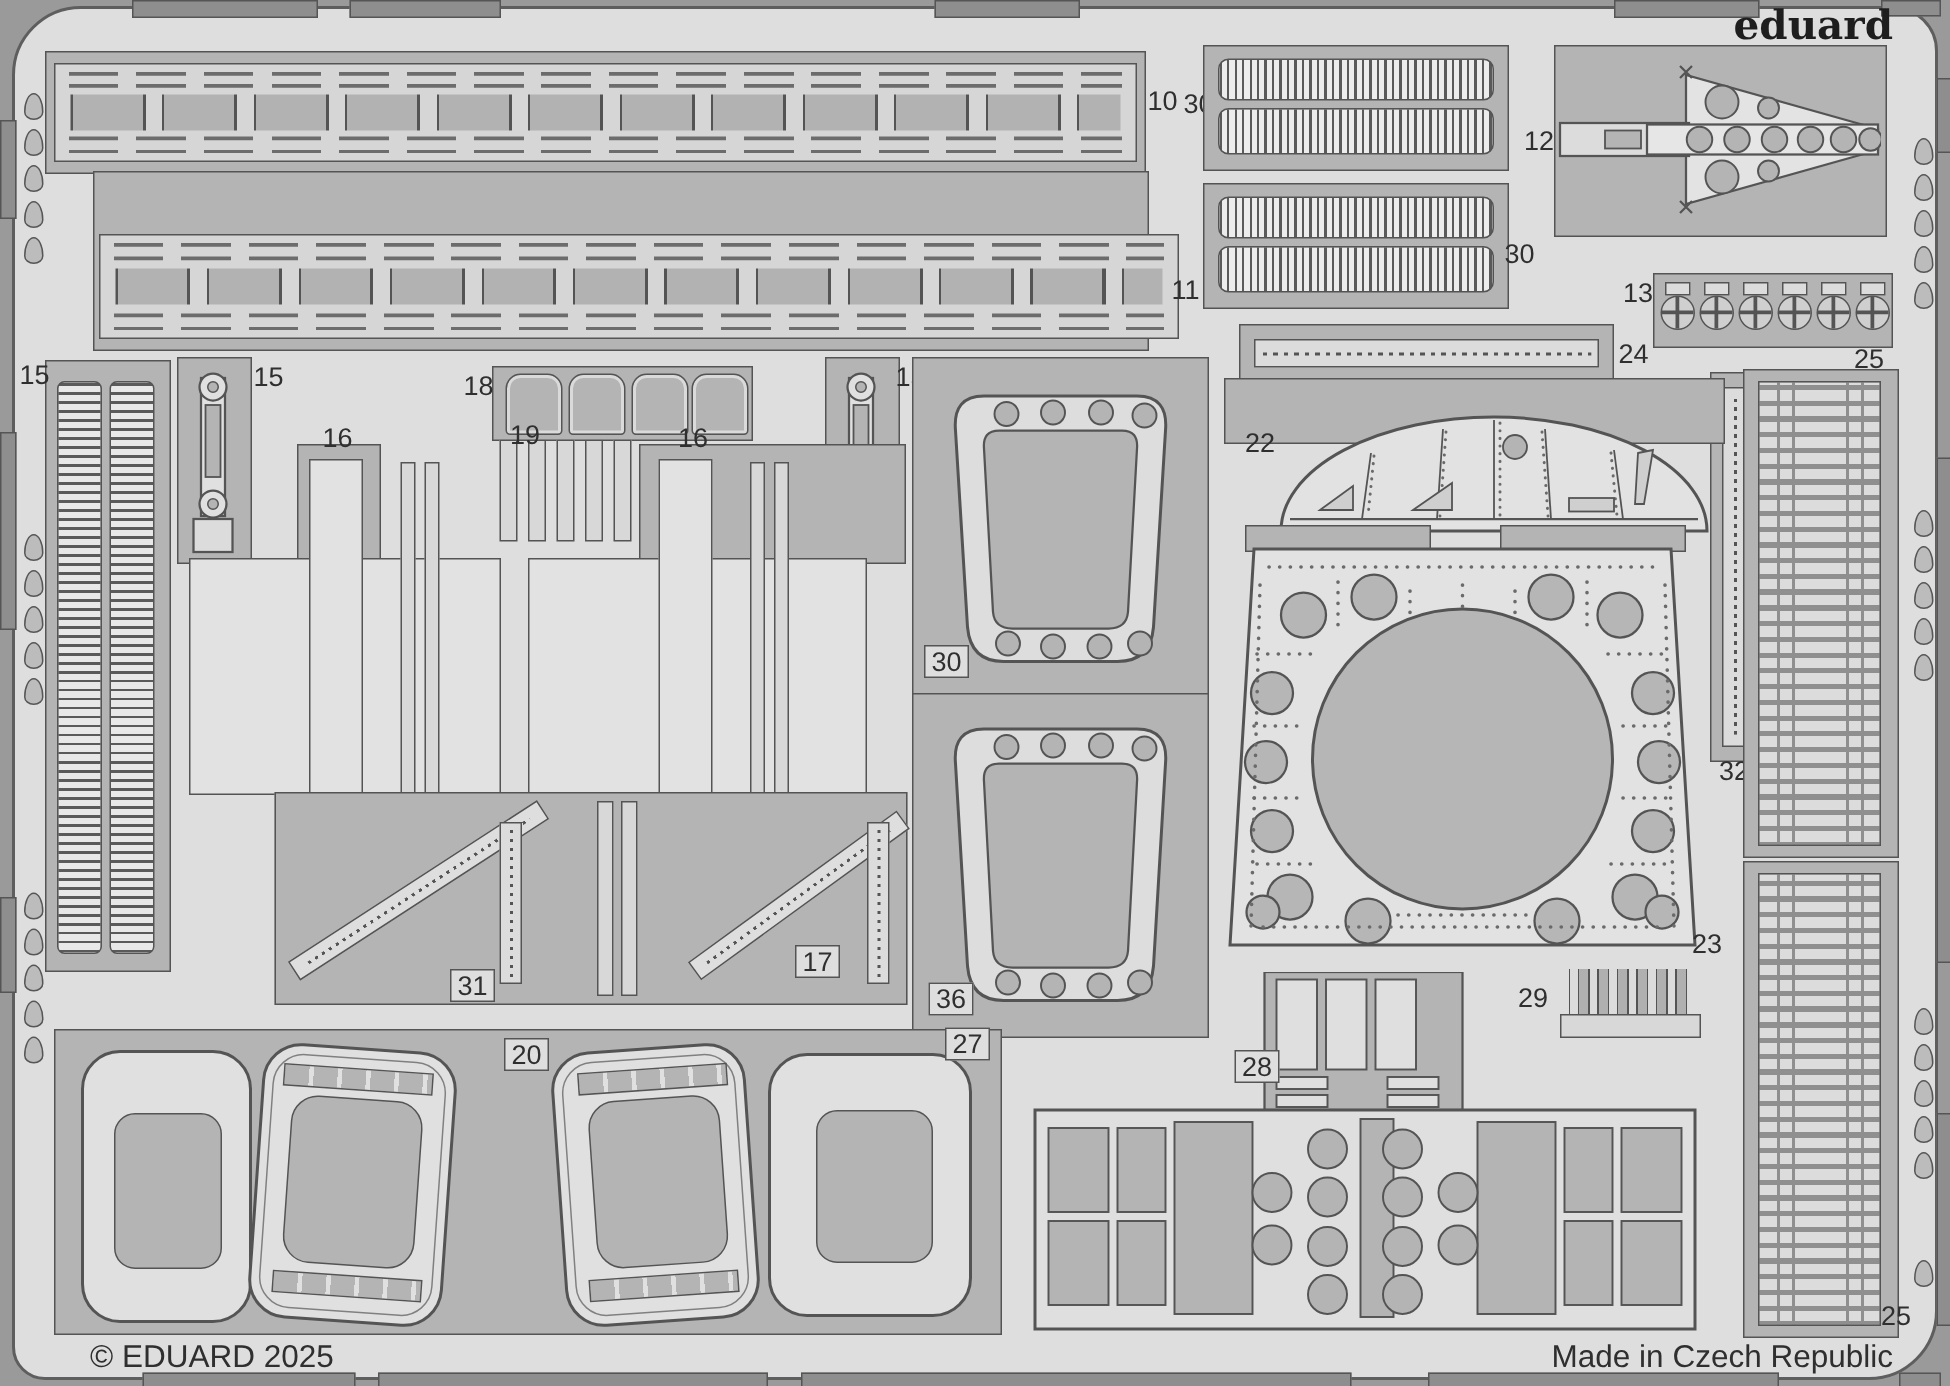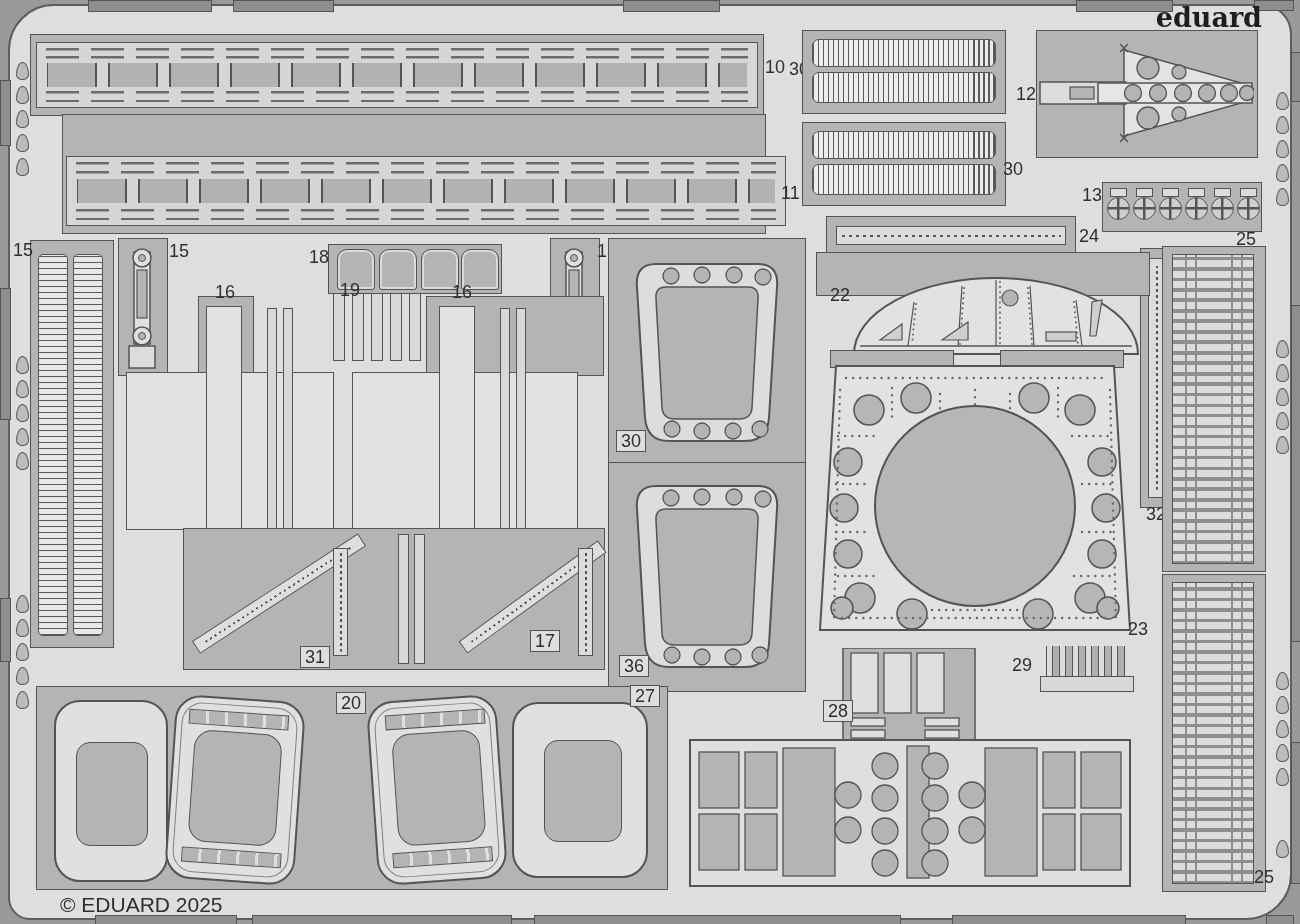--- a/index.html
+++ b/index.html
@@ -83,20 +83,21 @@
   <div class="tab" style="left:0;top:80px;width:9px;height:64px"></div>
   <div class="tab" style="left:0;top:288px;width:9px;height:130px"></div>
   <div class="tab" style="left:0;top:598px;width:9px;height:62px"></div>
   <div class="tab" style="left:1291px;top:52px;width:9px;height:48px"></div>
   <div class="tab" style="left:1291px;top:305px;width:9px;height:335px"></div>
   <div class="tab" style="left:1291px;top:742px;width:9px;height:140px"></div>
 
   <div class="brand">eduard</div>
 
   <div class="copyright">© EDUARD 2025</div>
+  <div class="madein">Made in Czech Republic</div>
 
   <div class="web" style="left:30px;top:34px;width:732px;height:80px"></div>
   <div class="web" style="left:62px;top:114px;width:702px;height:118px"></div>
   <div class="rail" style="left:36px;top:42px;width:720px;height:64px"></div>
   <div class="rail" style="left:66px;top:156px;width:718px;height:68px"></div>
   <span class="plabel" style="left:765px;top:58px">10</span>
   <span class="plabel" style="left:789px;top:60px">30</span>
   <span class="plabel" style="left:781px;top:184px">11</span>
 
   <div class="web" style="left:802px;top:30px;width:202px;height:82px"></div>

